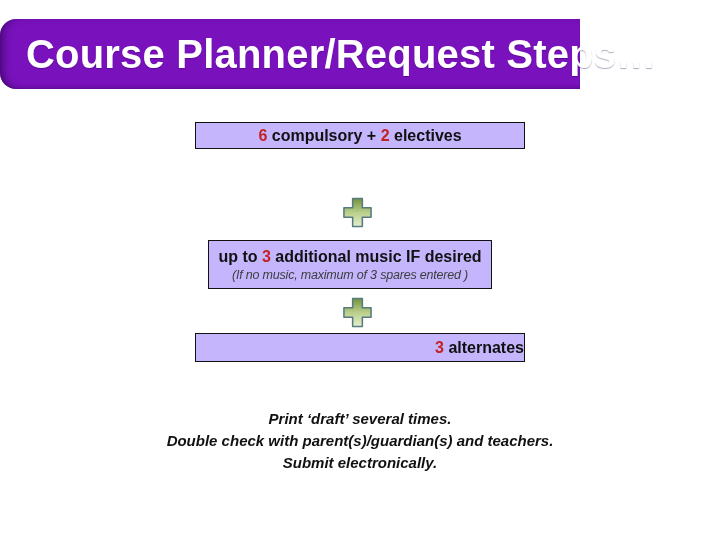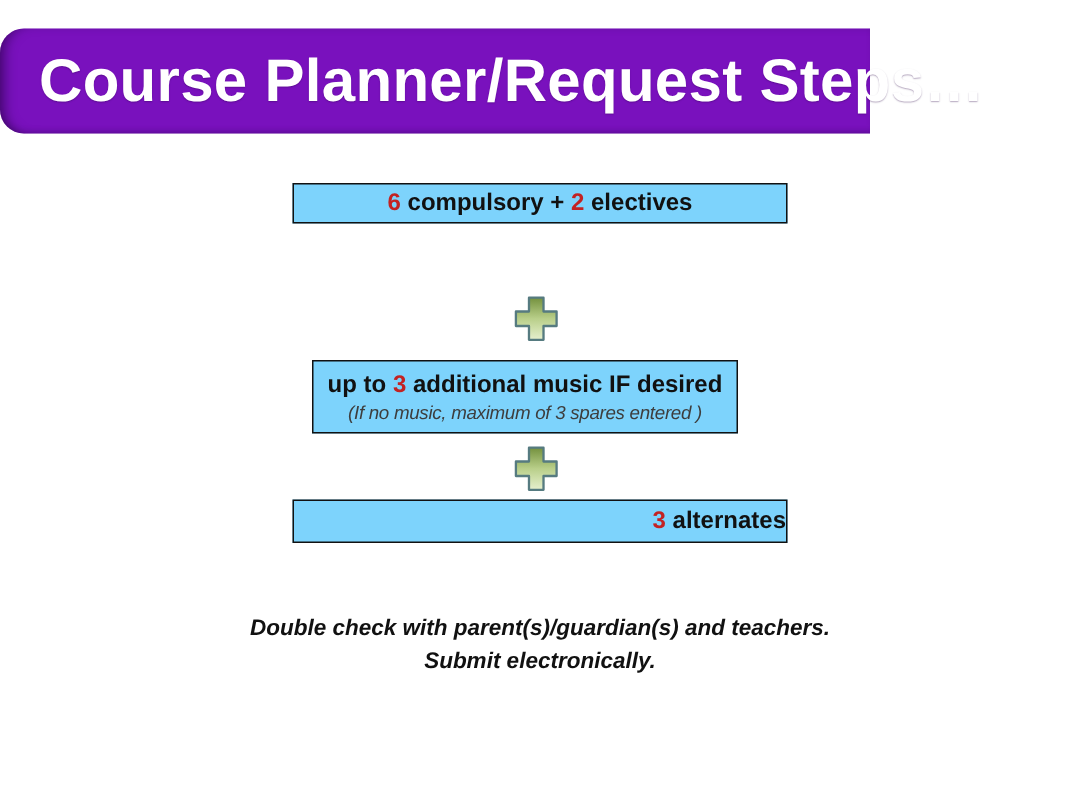--- a/index.html
+++ b/index.html
@@ -30,21 +30,21 @@
     letter-spacing: 0.2px;
     color: #ffffff;
     white-space: nowrap;
     text-shadow: 0 1px 1px rgba(40, 0, 70, 0.35);
   }
 
   
   .step-box {
     position: absolute;
     box-sizing: border-box;
-    background: #7dd3fc;
+    background: #c4b5fd;
     border: 1.5px solid #111111;
     display: flex;
     flex-direction: column;
     align-items: center;
     justify-content: center;
     text-align: center;
   }
   #box-1 { left: 195px; top: 122px; width: 330px; height: 27px; }
   #box-2 { left: 208px; top: 240px; width: 284px; height: 49px; }
   #box-3 { left: 195px; top: 333px; width: 330px; height: 29px; align-items: flex-end; }
@@ -132,15 +132,16 @@
     </defs>
     <path d="M11 2 H21 V11.5 H30 V21.5 H21 V31 H11 V21.5 H2 V11.5 H11 Z" fill="url(#plusGrad2)" stroke="#567B80" stroke-width="1.6" stroke-linejoin="round"></path>
   </svg>
 </div>
 
 <div class="step-box" id="box-3">
   <div class="box-main"><span class="red">3</span><span> alternates</span></div>
 </div>
 
 <div class="footer">
+  <div class="footer-line">Print ‘draft’ several times.</div>
   <div class="footer-line">Double check with parent(s)/guardian(s) and teachers.</div>
   <div class="footer-line">Submit electronically.</div>
 </div>
 
 </body></html>

